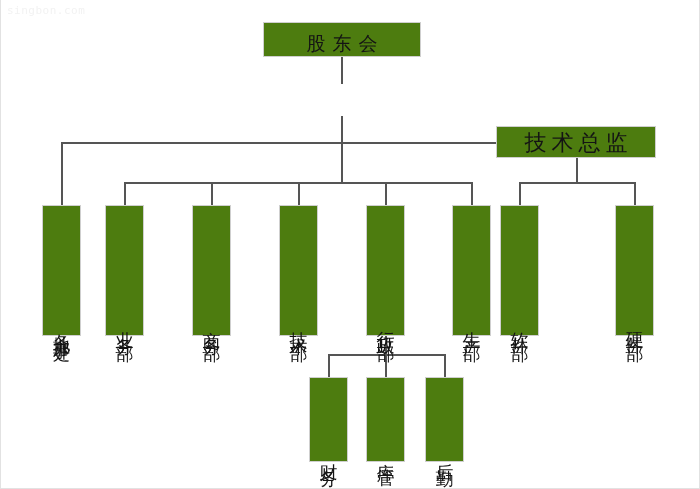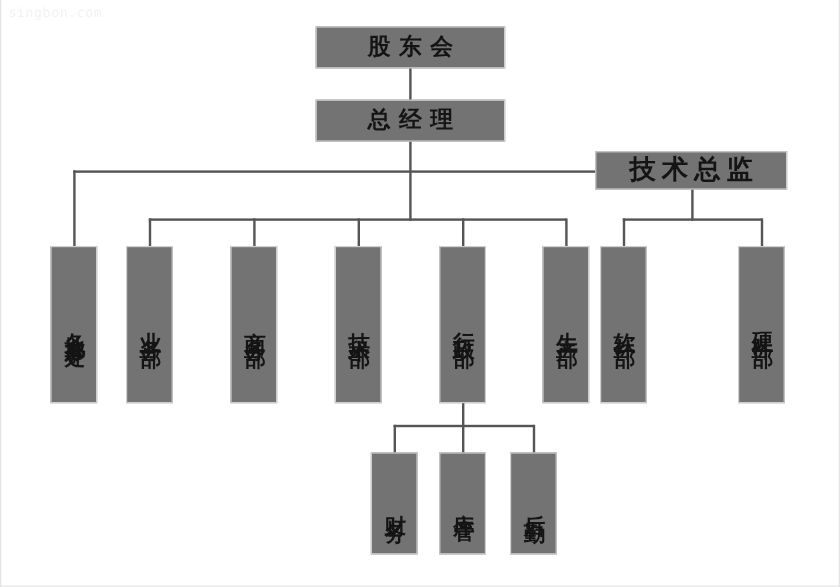--- a/index.html
+++ b/index.html
@@ -33,26 +33,25 @@
     color: #f2f2f2;
     font-family: "DejaVu Sans Mono", "Liberation Mono", monospace;
     user-select: none;
   }
 
   
   .node {
     position: absolute;
     box-sizing: border-box;
     border: 1px solid #cfcfcf;
-    background: #737373;
+    background: #4d7c0f;
     display: flex;
-    align-items: center;
+    align-items: flex-end;
     justify-content: center;
     color: #1a1a1a;
-    font-weight: bold;
   }
   .node .label {
     display: block;
     text-align: center;
     line-height: 1.34;
     font-family: "DejaVu Serif", "Liberation Serif", serif;
     color: #141414;
   }
 
   
@@ -121,23 +120,20 @@
   <div class="line v" style="left:384px; top:335px; height:20px;"></div>
   <div class="line h" style="left:327px; top:354px; width:117px;"></div>
   <div class="line v" style="left:327px; top:354px; height:24px;"></div>
   <div class="line v" style="left:384px; top:354px; height:24px;"></div>
   <div class="line v" style="left:443px; top:354px; height:24px;"></div>
 
   <div class="node h" style="left:262px; top:22px; width:158px; height:35px;">
     <span class="label">股东会</span>
   </div>
 
-  <div class="node h" style="left:262px; top:83px; width:158px; height:35px;">
-    <span class="label">总经理</span>
-  </div>
 
   <div class="node h small" style="left:495px; top:126px; width:160px; height:32px;">
     <span class="label">技术总监</span>
   </div>
 
   <div class="node v tight" style="left:41px; top:205px; width:39px; height:131px;">
     <span class="label">各地办事处</span>
   </div>
 
   <div class="node v" style="left:104px; top:205px; width:39px; height:131px;">

